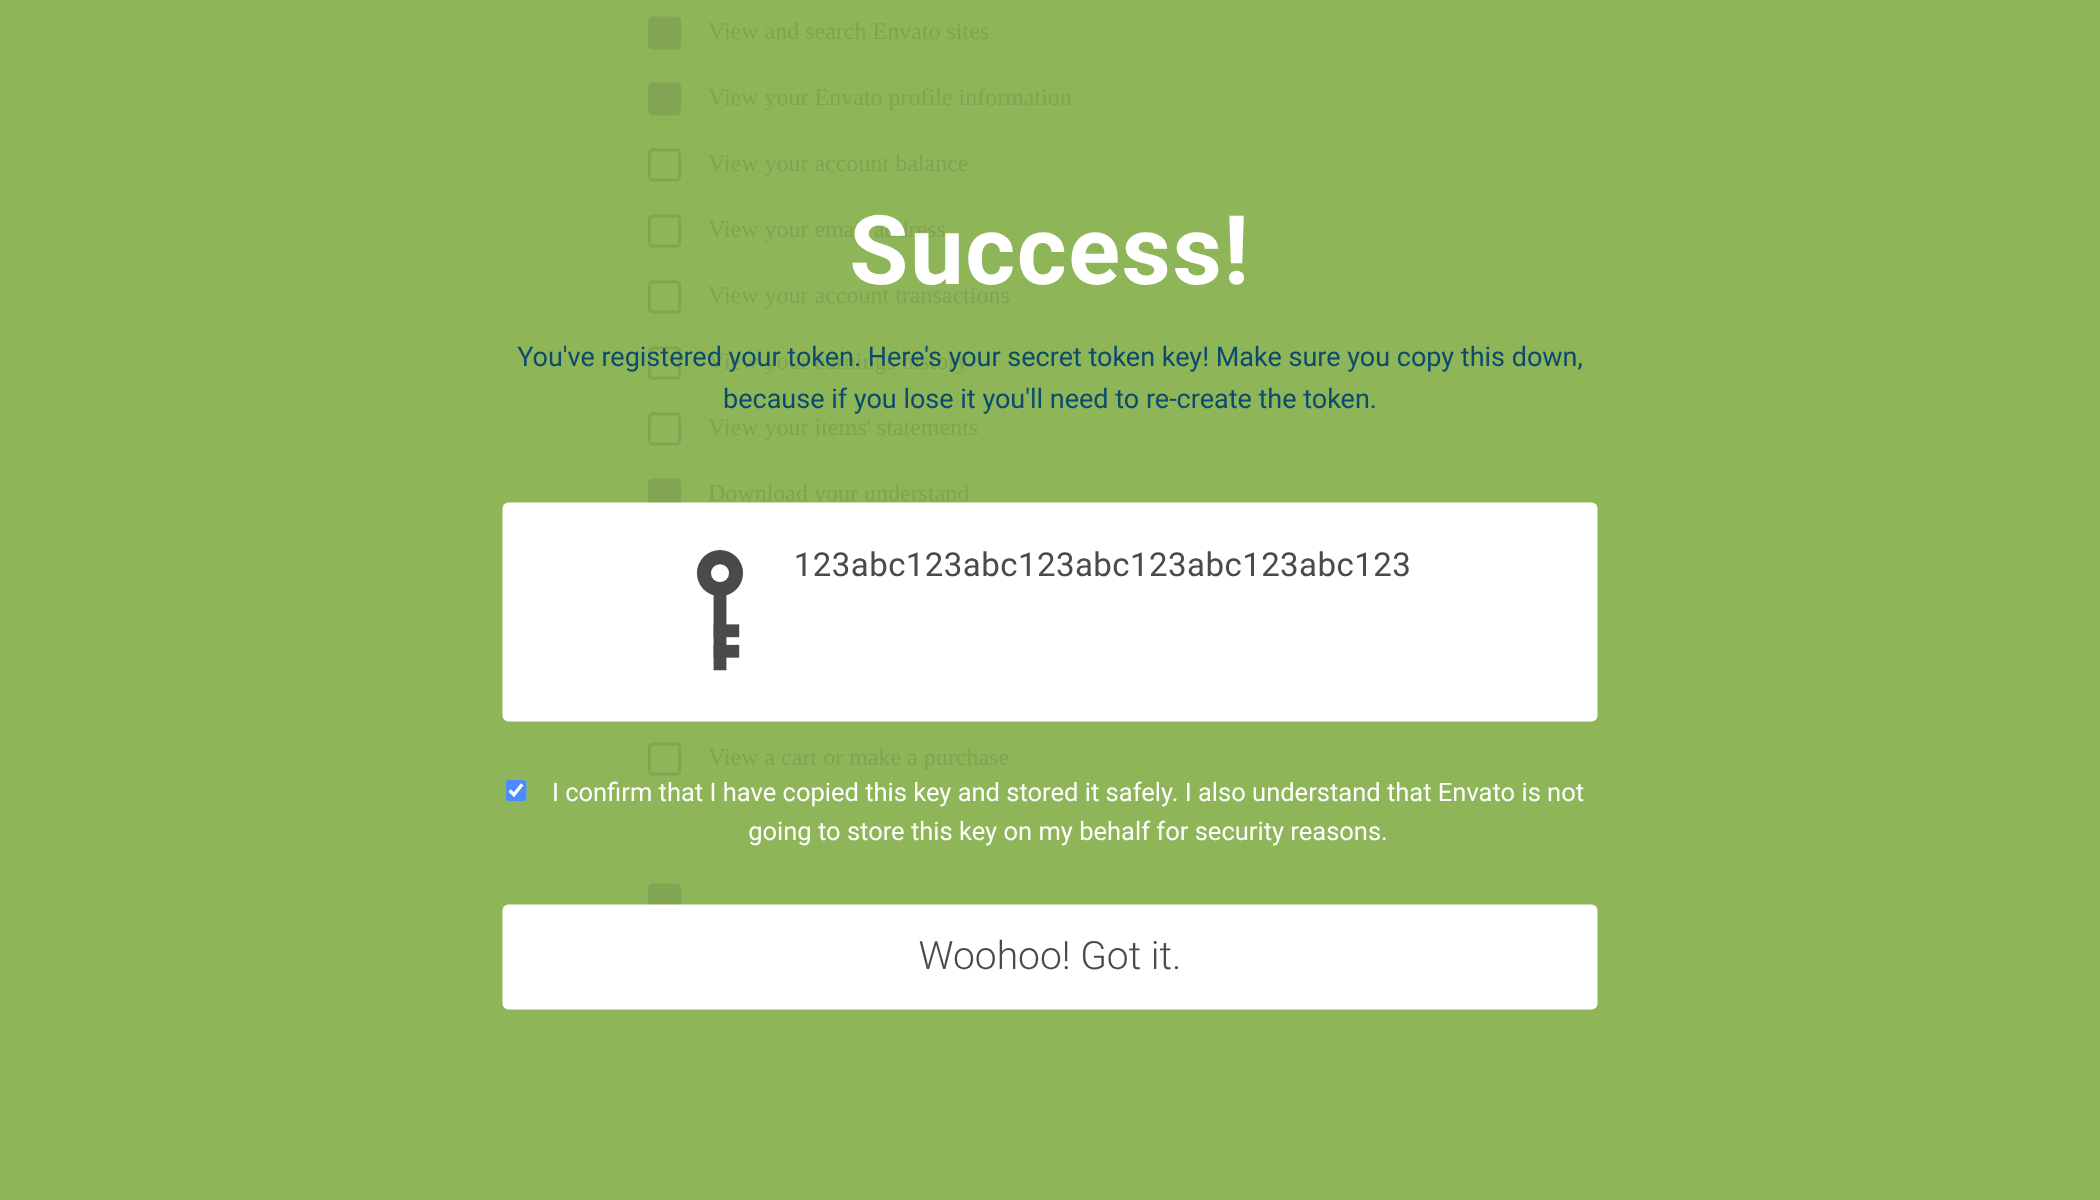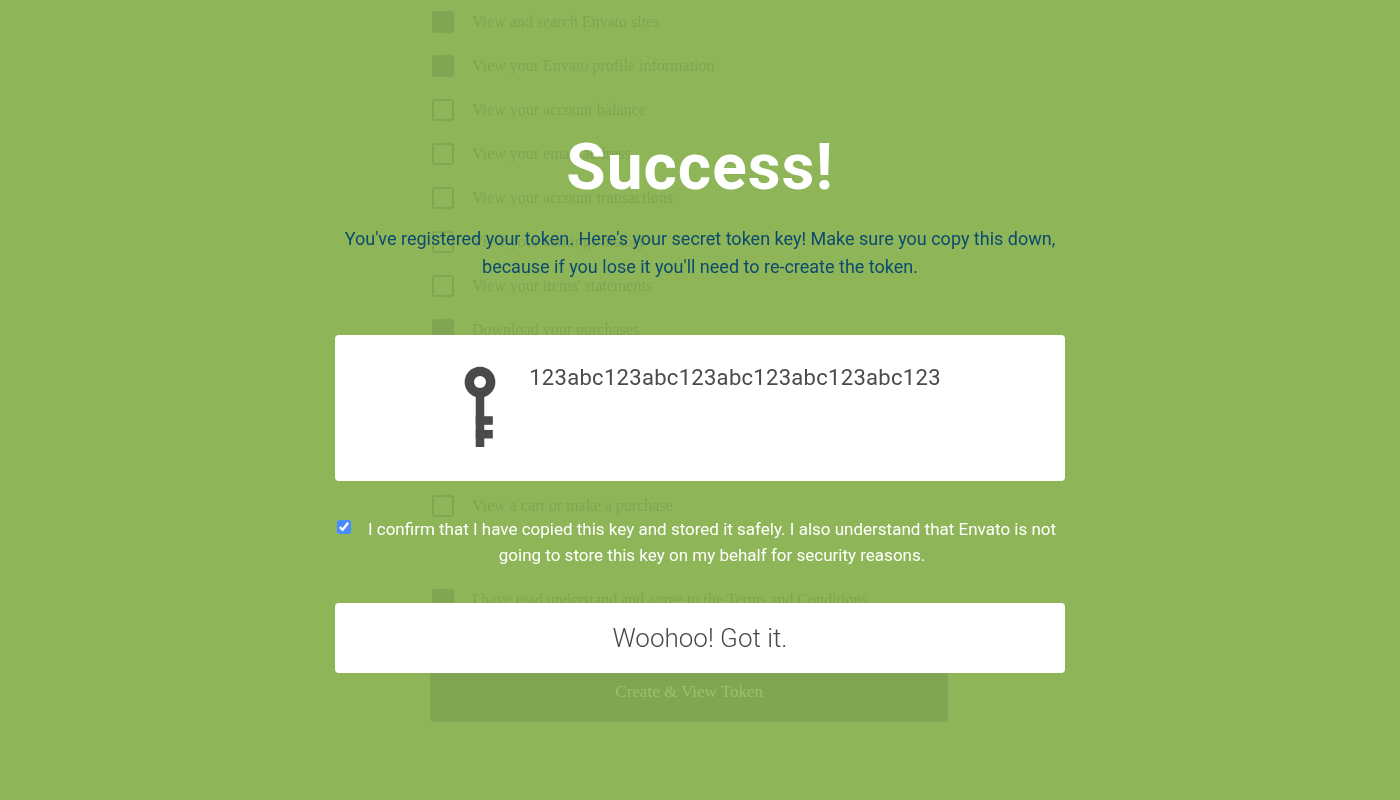--- a/index.html
+++ b/index.html
@@ -186,43 +186,41 @@
   <div class="bg-item">
     <div class="bg-checkbox"></div>
     <span class="bg-label">View your earnings history</span>
   </div>
   <div class="bg-item">
     <div class="bg-checkbox"></div>
     <span class="bg-label">View your items' statements</span>
   </div>
   <div class="bg-item">
     <div class="bg-checkbox checked"></div>
-    <span class="bg-label">Download your purchases</span>
+    <span class="bg-label">Download your understand</span>
   </div>
   <div class="bg-item">
     <div class="bg-checkbox checked"></div>
     <span class="bg-label">List purchases you've made</span>
   </div>
   <div class="bg-item">
     <div class="bg-checkbox checked"></div>
     <span class="bg-label">Verify purchases you've made</span>
   </div>
   <div class="bg-item">
     <div class="bg-checkbox"></div>
     <span class="bg-label">Verify purchases of your items</span>
   </div>
   <div class="bg-item">
     <div class="bg-checkbox"></div>
     <span class="bg-label">View a cart or make a purchase</span>
   </div>
   <div class="bg-item bg-terms">
     <div class="bg-checkbox checked"></div>
-    <span class="bg-label">I have read understand and agree to the Terms and Conditions</span>
-  </div>
-  <div class="bg-button">Create &amp; View Token</div>
+  </div>
 </div>
 
 <div class="modal">
   <h1 class="modal-title">Success!</h1>
   <p class="modal-description">You've registered your token. Here's your secret token key! Make sure you copy this down, because if you lose it you'll need to re-create the token.</p>
   
   <div class="token-box">
     <span class="key-icon">
       <svg viewBox="0 0 24 48">
         <circle cx="12" cy="10" r="9"></circle>

